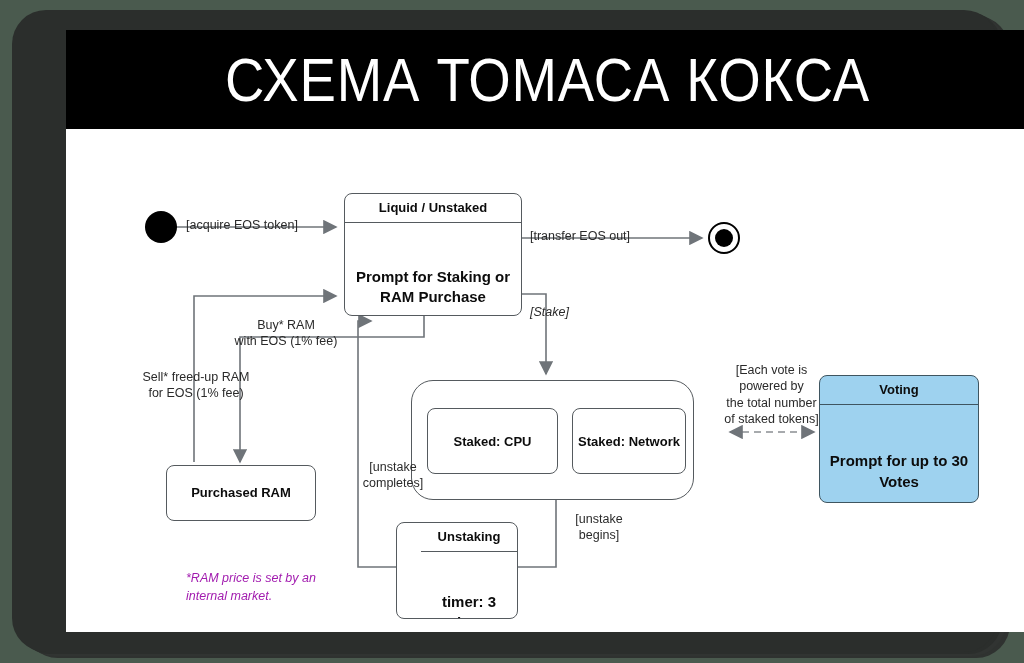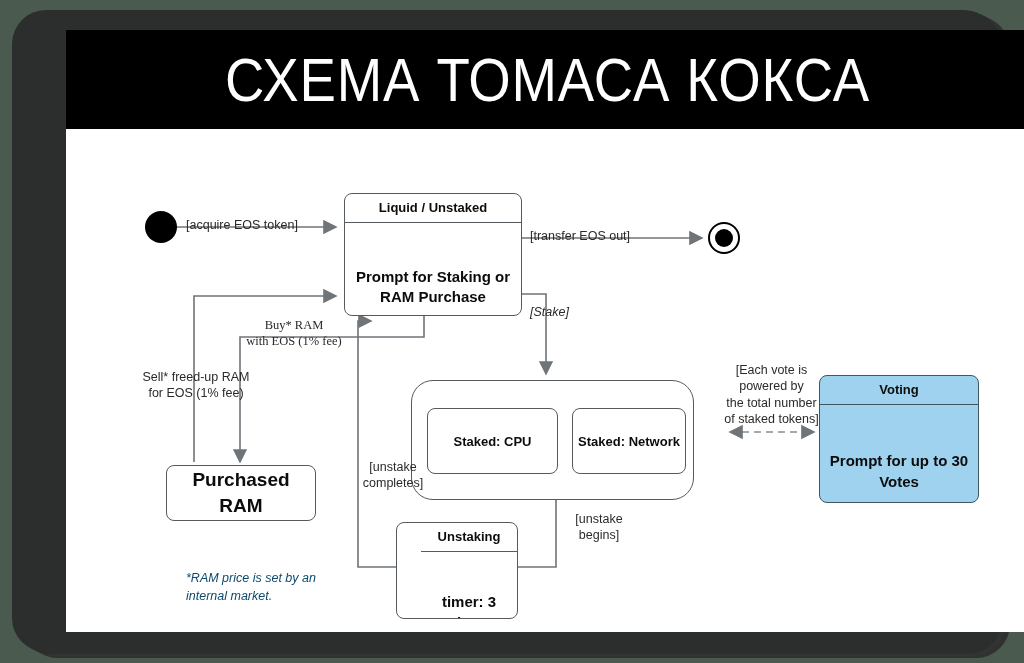--- a/index.html
+++ b/index.html
@@ -102,21 +102,21 @@
     align-items: center;
     justify-content: center;
     padding: 4px 8px;
     line-height: 1.35;
     font-size: 15px;
   }
   .node.plain {
     align-items: center;
     justify-content: center;
   }
-  .node.plain .body { font-size: 19px; }
+  .node.plain .body { font-size: 13px; }
   .node.blue { background: #9ed2ef; }
   .node.blue .hdr { border-bottom-color: #3f5560; }
   .node.blue { border-color: #3f5560; }
 
   
   .composite {
     position: absolute;
     box-sizing: border-box;
     border: 1.8px solid #555a5e;
     border-radius: 22px;
@@ -166,21 +166,21 @@
     line-height: 1.3;
     white-space: pre-line;
     font-weight: normal;
   }
   .edge-label.center { text-align: center; }
   .edge-label.left { text-align: left; }
   .footnote {
     position: absolute;
     font-size: 12.5px;
     font-style: italic;
-    color: #0c4a6e;
+    color: #a21caf;
     line-height: 1.45;
     white-space: pre-line;
   }
 </style>
 </head>
 <body>
 
 <div id="screen">
 
   <div class="frame-shadow s3"></div>
@@ -263,21 +263,21 @@
           <div class="body">Prompt for
 up to 30 Votes</div>
         </div>
 
         <div class="edge-label left" style="left:120px; top:88px;">[acquire EOS token]</div>
 
         <div class="edge-label left" style="left:464px; top:99px;">[transfer EOS out]</div>
 
         <div class="edge-label left" style="left:464px; top:175px;font-style:italic;">[Stake]</div>
 
-        <div class="edge-label center" style="left:168px; top:188px; width:120px;font-family:Liberation Serif, serif;">Buy* RAM
+        <div class="edge-label center" style="left:160px; top:188px; width:120px;">Buy* RAM
 with EOS (1% fee)</div>
 
         <div class="edge-label center" style="left:60px; top:240px; width:140px;">Sell* freed-up RAM
 for EOS (1% fee)</div>
 
         <div class="edge-label center" style="left:496px; top:382px; width:74px;">[unstake
 begins]</div>
 
         <div class="edge-label center" style="left:288px; top:330px; width:78px;">[unstake
 completes]</div>

